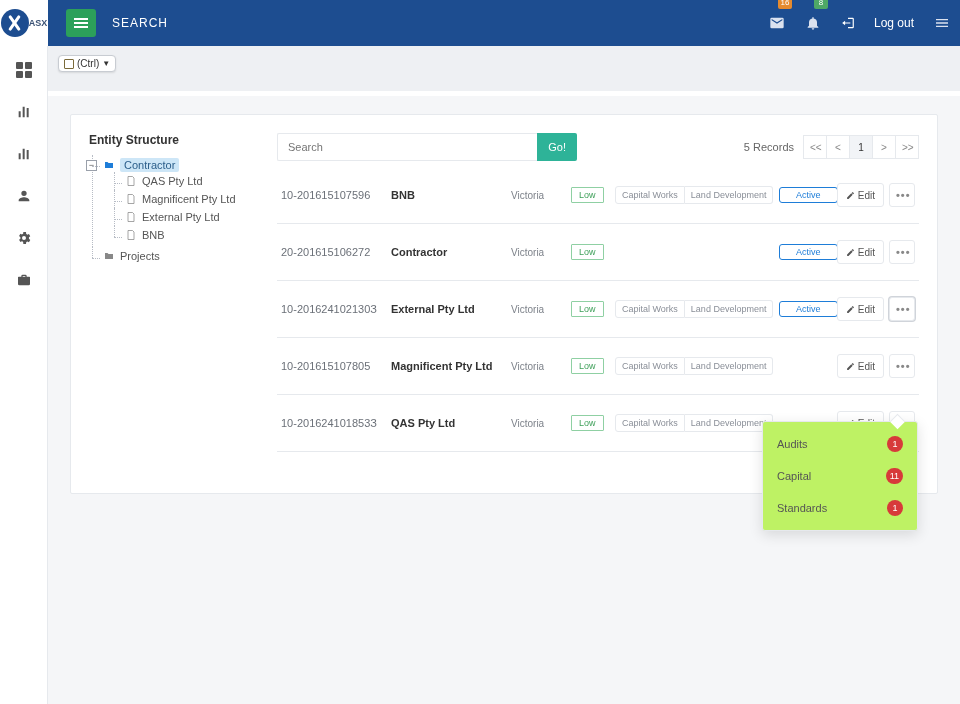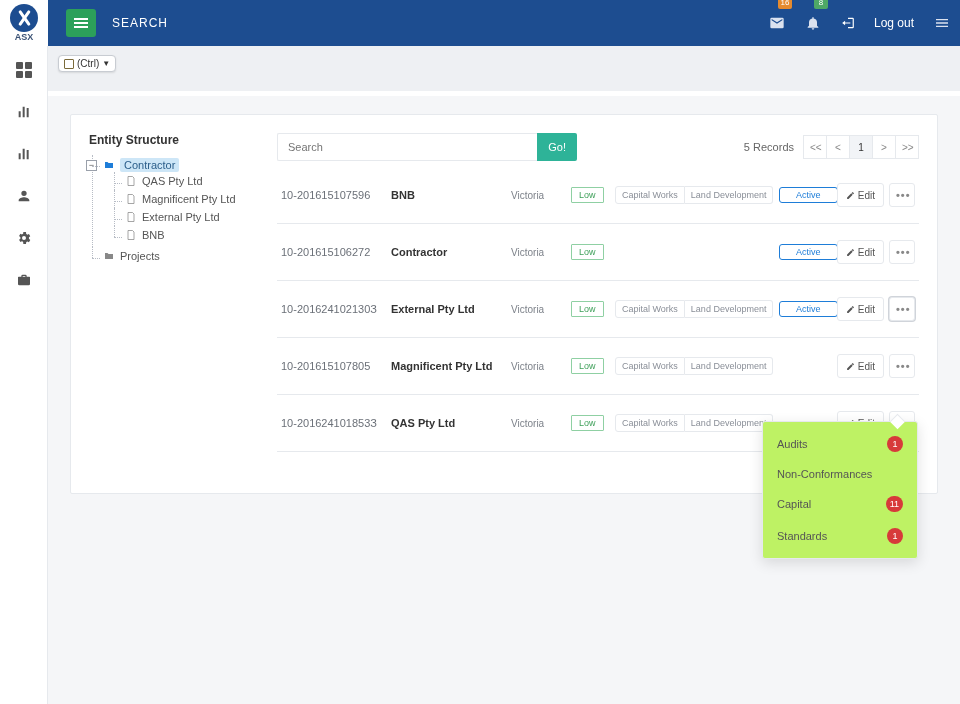--- a/index.html
+++ b/index.html
@@ -12,21 +12,21 @@
     --muted:#8a8f98;
     --blue-badge:#1e7dd8;
     --orange:#e58a2e;
     --danger:#c53a3a;
   }
   *{box-sizing:border-box;font-family:Helvetica,Arial,sans-serif;}
   body{margin:0;background:#eef0f3;color:var(--text);font-size:12px;width:960px;height:704px;overflow:hidden;position:relative;}
 
   
   .topbar{height:46px;background:var(--navy);display:flex;align-items:center;color:#fff;}
-  .logo-wrap{width:48px;display:flex;flex-direction:column;align-items:center;justify-content:center;background:#fff;color:var(--navy);height:46px;}
+  .logo-wrap{width:48px;display:flex;flex-direction:row;align-items:center;justify-content:center;background:#fff;color:var(--navy);height:46px;}
   .logo-circle{width:28px;height:28px;border-radius:50%;background:var(--navy);position:relative;display:flex;align-items:center;justify-content:center;}
   .logo-circle::before,.logo-circle::after{content:"";position:absolute;width:3px;height:18px;background:#fff;border-radius:2px;}
   .logo-circle::before{transform:rotate(35deg);}
   .logo-circle::after{transform:rotate(-35deg);}
   .logo-text{font-size:9px;font-weight:bold;color:#3b5275;line-height:1;margin-top:1px;}
   .hamburger{width:30px;height:28px;background:var(--green-btn);border-radius:3px;margin:0 10px 0 18px;display:flex;align-items:center;justify-content:center;cursor:pointer;}
   .hamburger span{display:block;width:14px;height:2px;background:#fff;position:relative;}
   .hamburger span::before,.hamburger span::after{content:"";position:absolute;left:0;width:14px;height:2px;background:#fff;}
   .hamburger span::before{top:-4px;} .hamburger span::after{top:4px;}
   .search-label{font-size:12px;letter-spacing:1px;margin-left:6px;}
@@ -303,21 +303,21 @@
             </div>
             <div class="col-status"><span class="st-active">Active</span></div>
             <div class="col-actions">
               <button class="btn-edit"><svg viewBox="0 0 24 24">
                   <path d="M3 17.25V21h3.75L17.81 9.94l-3.75-3.75zM20.71 7.04a1 1 0 0 0 0-1.41l-2.34-2.34a1 1 0 0 0-1.41 0l-1.83 1.83 3.75 3.75z"></path>
                 </svg>Edit</button>
               <button class="btn-more">•••</button>
             </div>
           </div>
           <div class="row">
-            <div class="col-id">10-201615106272</div>
+            <div class="col-id">20-201615106272</div>
             <div class="col-name">Contractor</div>
             <div class="col-region">Victoria</div>
             <div class="col-risk"><span class="pill pill-low">Low</span></div>
             <div class="col-tags"></div>
             <div class="col-status"><span class="st-active">Active</span></div>
             <div class="col-actions">
               <button class="btn-edit"><svg viewBox="0 0 24 24">
                   <path d="M3 17.25V21h3.75L17.81 9.94l-3.75-3.75zM20.71 7.04a1 1 0 0 0 0-1.41l-2.34-2.34a1 1 0 0 0-1.41 0l-1.83 1.83 3.75 3.75z"></path>
                 </svg>Edit</button>
               <button class="btn-more">•••</button>
@@ -378,23 +378,20 @@
     </div>
 
   </div>
 
   <div class="dropdown" id="dd">
       <div class="dd-item">
         <span>Audits</span>
         <span class="dd-badge">1</span>
       </div>
       <div class="dd-item">
-        <span>Non-Conformances</span>
-      </div>
-      <div class="dd-item">
         <span>Capital</span>
         <span class="dd-badge">11</span>
       </div>
       <div class="dd-item">
         <span>Standards</span>
         <span class="dd-badge">1</span>
       </div>
     </div>
 </div>
 

